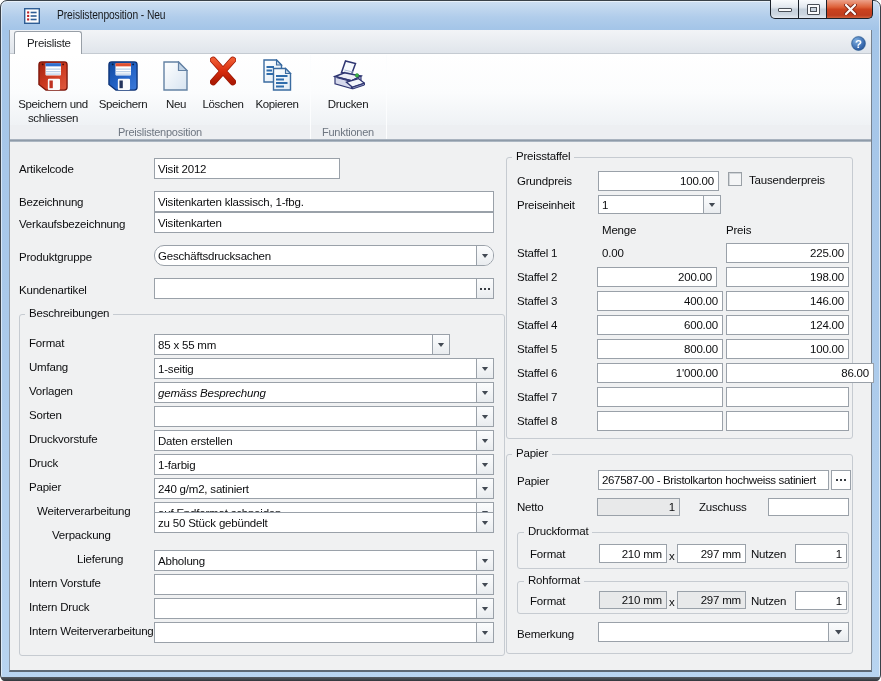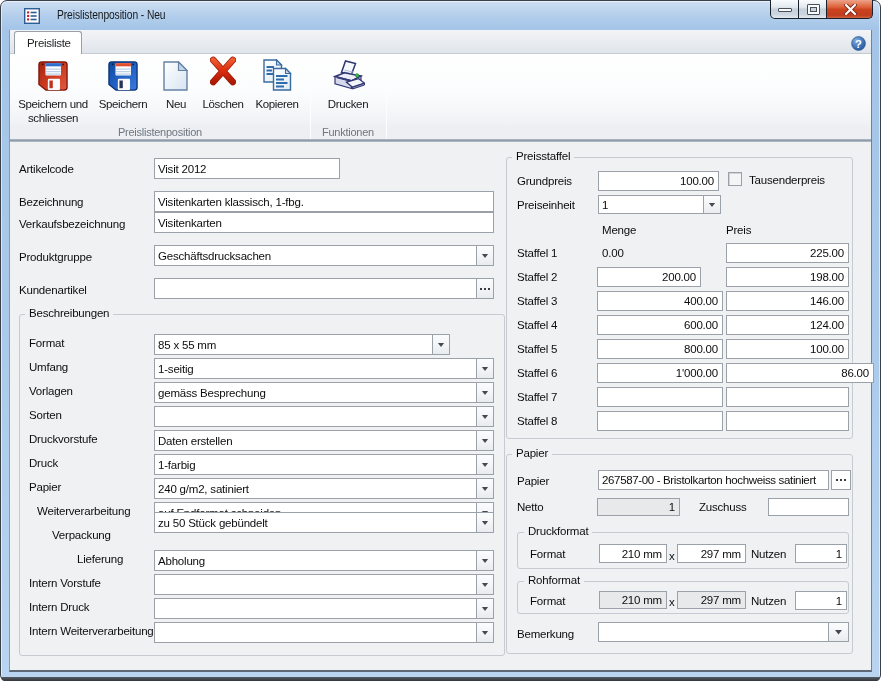--- a/index.html
+++ b/index.html
@@ -190,21 +190,21 @@
 <div class="icolab" style="left:237px;top:97px;width:80px;">Kopieren</div>
 <div class="icolab" style="left:308px;top:97px;width:80px;">Drucken</div>
 
 <div class="lbl" style="left:19px;top:163px;">Artikelcode</div>
 <div class="fld" style="left:154px;top:158px;width:186px;height:21px;">Visit 2012</div>
 <div class="lbl" style="left:19px;top:196px;">Bezeichnung</div>
 <div class="fld" style="left:154px;top:191px;width:340px;height:21px;">Visitenkarten klassisch, 1-fbg.</div>
 <div class="lbl" style="left:19px;top:218px;">Verkaufsbezeichnung</div>
 <div class="fld" style="left:154px;top:212px;width:340px;height:21px;">Visitenkarten</div>
 <div class="lbl" style="left:19px;top:251px;">Produktgruppe</div>
-<div class="fld" style="left:154px;top:245px;width:340px;height:21px;">Geschäftsdrucksachen<span class="btn">
+<div class="fld" style="left:154px;top:245px;width:340px;height:21px;border-radius:10px;">Geschäftsdrucksachen<span class="btn">
       <span class="ar"></span>
     </span></div>
 <div class="lbl" style="left:19px;top:284px;">Kundenartikel</div>
 <div class="fld" style="left:154px;top:278px;width:340px;height:21px;">
     <span class="btn">
       <span class="d3"></span>
     </span>
   </div>
 
 <div class="grp" style="left:19px;top:314px;width:486px;height:342px;"></div>
@@ -212,21 +212,21 @@
 
 <div class="lbl" style="left:29px;top:337px;">Format</div>
 <div class="fld" style="left:154px;top:334px;width:296px;height:21px;">85 x 55 mm<span class="btn">
       <span class="ar"></span>
     </span></div>
 <div class="lbl" style="left:29px;top:361px;">Umfang</div>
 <div class="fld" style="left:154px;top:358px;width:340px;height:21px;">1-seitig<span class="btn">
       <span class="ar"></span>
     </span></div>
 <div class="lbl" style="left:29px;top:385px;">Vorlagen</div>
-<div class="fld" style="left:154px;top:382px;width:340px;height:21px;">gemäss Besprechung<span class="btn">
+<div class="fld" style="left:154px;top:382px;width:340px;height:21px;font-style:italic;">gemäss Besprechung<span class="btn">
       <span class="ar"></span>
     </span></div>
 <div class="lbl" style="left:29px;top:409px;">Sorten</div>
 <div class="fld" style="left:154px;top:406px;width:340px;height:21px;">
     <span class="btn">
       <span class="ar"></span>
     </span>
   </div>
 <div class="lbl" style="left:29px;top:433px;">Druckvorstufe</div>
 <div class="fld" style="left:154px;top:430px;width:340px;height:21px;">Daten erstellen<span class="btn">
@@ -280,21 +280,21 @@
 <div class="lbl" style="left:517px;top:199px;">Preiseinheit</div>
 <div class="fld" style="left:598px;top:195px;width:123px;height:19px;">1<span class="btn">
       <span class="ar"></span>
     </span></div>
 <div class="lbl" style="left:602px;top:224px;">Menge</div>
 <div class="lbl" style="left:726px;top:224px;">Preis</div>
 <div class="lbl" style="left:517px;top:247px;">Staffel 1</div>
 <div class="lbl" style="left:602px;top:247px;">0.00</div>
 <div class="fld num" style="left:726px;top:243px;width:123px;height:20px;">225.00</div>
 <div class="lbl" style="left:517px;top:271px;">Staffel 2</div>
-<div class="fld num" style="left:597px;top:267px;width:104px;height:20px;">200.00</div>
+<div class="fld num" style="left:597px;top:267px;width:120px;height:20px;">200.00</div>
 <div class="fld num" style="left:726px;top:267px;width:123px;height:20px;">198.00</div>
 <div class="lbl" style="left:517px;top:295px;">Staffel 3</div>
 <div class="fld num" style="left:597px;top:291px;width:126px;height:20px;">400.00</div>
 <div class="fld num" style="left:726px;top:291px;width:123px;height:20px;">146.00</div>
 <div class="lbl" style="left:517px;top:319px;">Staffel 4</div>
 <div class="fld num" style="left:597px;top:315px;width:126px;height:20px;">600.00</div>
 <div class="fld num" style="left:726px;top:315px;width:123px;height:20px;">124.00</div>
 <div class="lbl" style="left:517px;top:343px;">Staffel 5</div>
 <div class="fld num" style="left:597px;top:339px;width:126px;height:20px;">800.00</div>
 <div class="fld num" style="left:726px;top:339px;width:123px;height:20px;">100.00</div>

